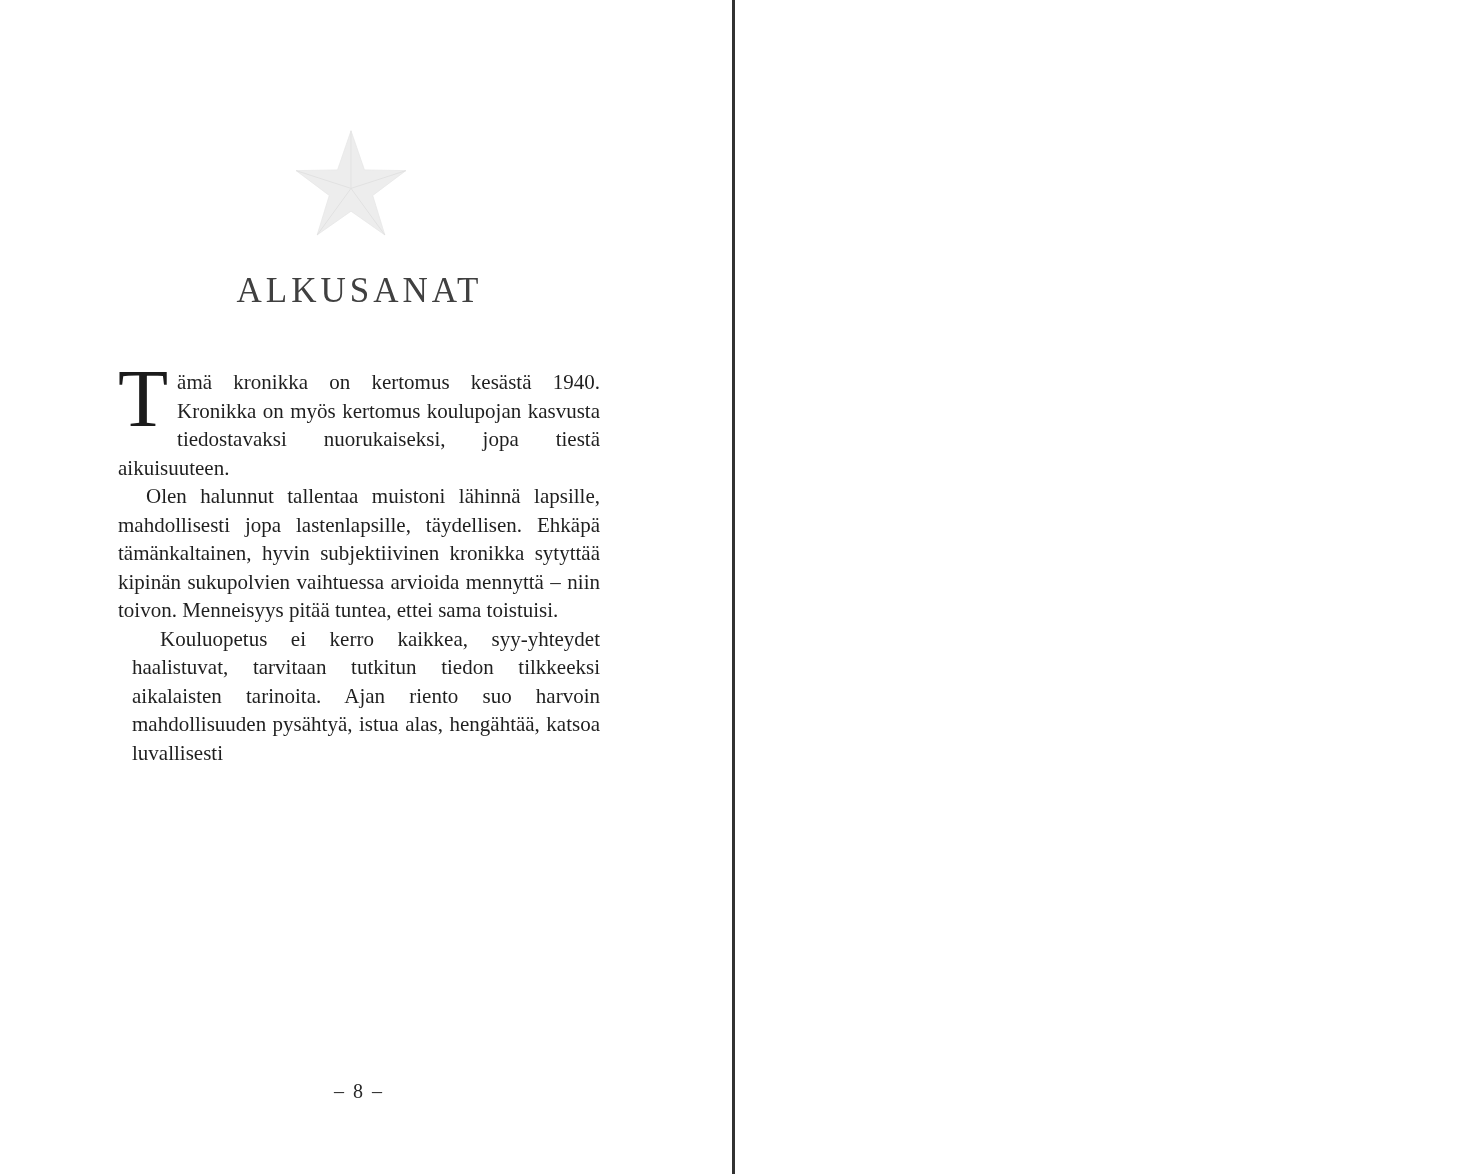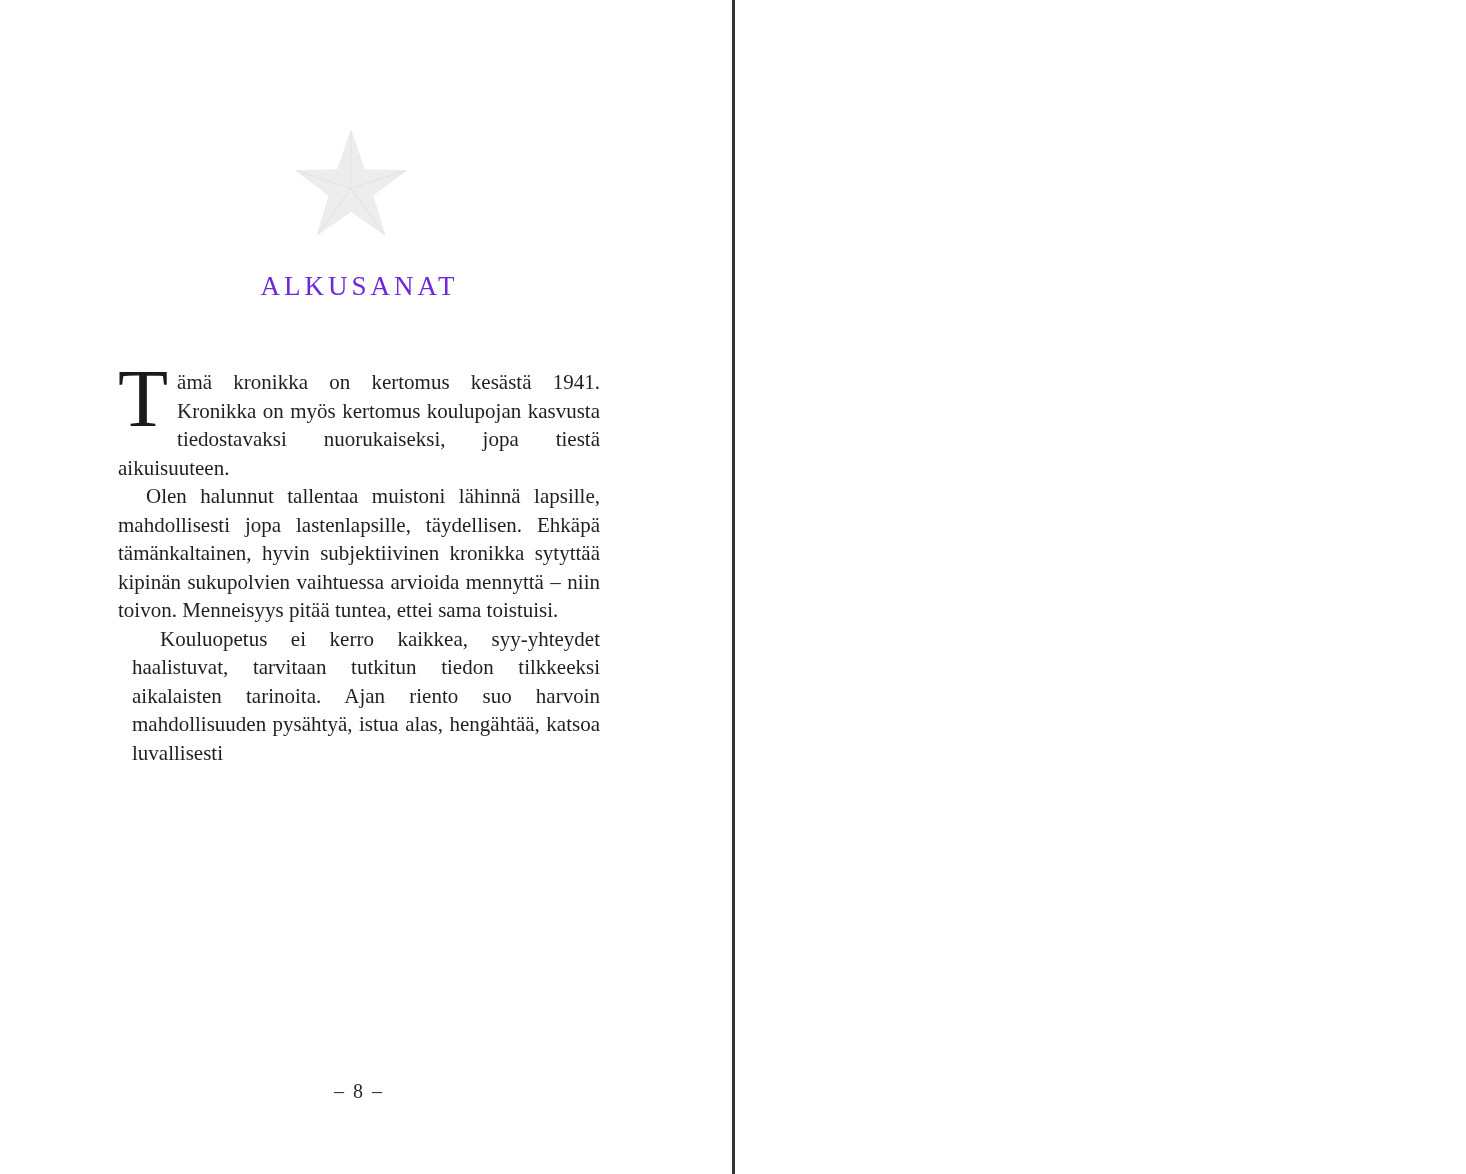--- a/index.html
+++ b/index.html
@@ -38,24 +38,24 @@
     width: 128px;
     height: 120px;
   }
   .chapter-title {
     position: absolute;
     left: 118px;
     top: 271px;
     width: 483px;
     margin: 0;
     text-align: center;
-    font-size: 27px;
+    font-size: 35px;
     font-weight: normal;
     letter-spacing: 4px;
-    color: #6d28d9;
+    color: #404040;
   }
   .text-column {
     position: absolute;
     top: 368px;
     font-size: 21px;
     line-height: 28.5px;
     text-align: justify;
     color: #1f1f1f;
   }
   #left-column  { left: 118px; width: 482px; }
@@ -97,21 +97,21 @@
         <line x1="50" y1="52" x2="78.2" y2="90.8"></line>
         <line x1="50" y1="52" x2="21.8" y2="90.8"></line>
         <line x1="50" y1="52" x2="4.3" y2="37.2"></line>
       </g>
     </svg>
   </div>
 
   <h1 class="chapter-title">ALKUSANAT</h1>
 
   <div class="text-column" id="left-column">
-    <p class="no-indent"><span class="dropcap">T</span><span>ämä kronikka on kertomus kesästä 1941. Kronikka on myös kertomus koulupojan kasvusta tiedostavaksi nuorukaiseksi, jopa tiestä aikuisuuteen.</span></p>
+    <p class="no-indent"><span class="dropcap">T</span><span>ämä kronikka on kertomus kesästä 1940. Kronikka on myös kertomus koulupojan kasvusta tiedostavaksi nuorukaiseksi, jopa tiestä aikuisuuteen.</span></p>
     <p>Olen halunnut tallentaa muistoni lähinnä lapsille, mahdollisesti jopa lastenlapsille, täydellisen. Ehkäpä tämänkaltainen, hyvin subjektiivinen kronikka sytyttää kipinän sukupolvien vaihtuessa arvioida mennyttä – niin toivon. Menneisyys pitää tuntea, ettei sama toistuisi.</p>
     <p class="force-last">Kouluopetus ei kerro kaikkea, syy-yhteydet haalistuvat, tarvitaan tutkitun tiedon tilkkeeksi aikalaisten tarinoita. Ajan riento suo harvoin mahdollisuuden pysähtyä, istua alas, hengähtää, katsoa luvallisesti</p>
   </div>
 
   <p class="page-number" id="page-number-left">– 8 –</p>
 </div>
 
 <div class="divider"></div>
 
 <div class="page" id="page-right">

